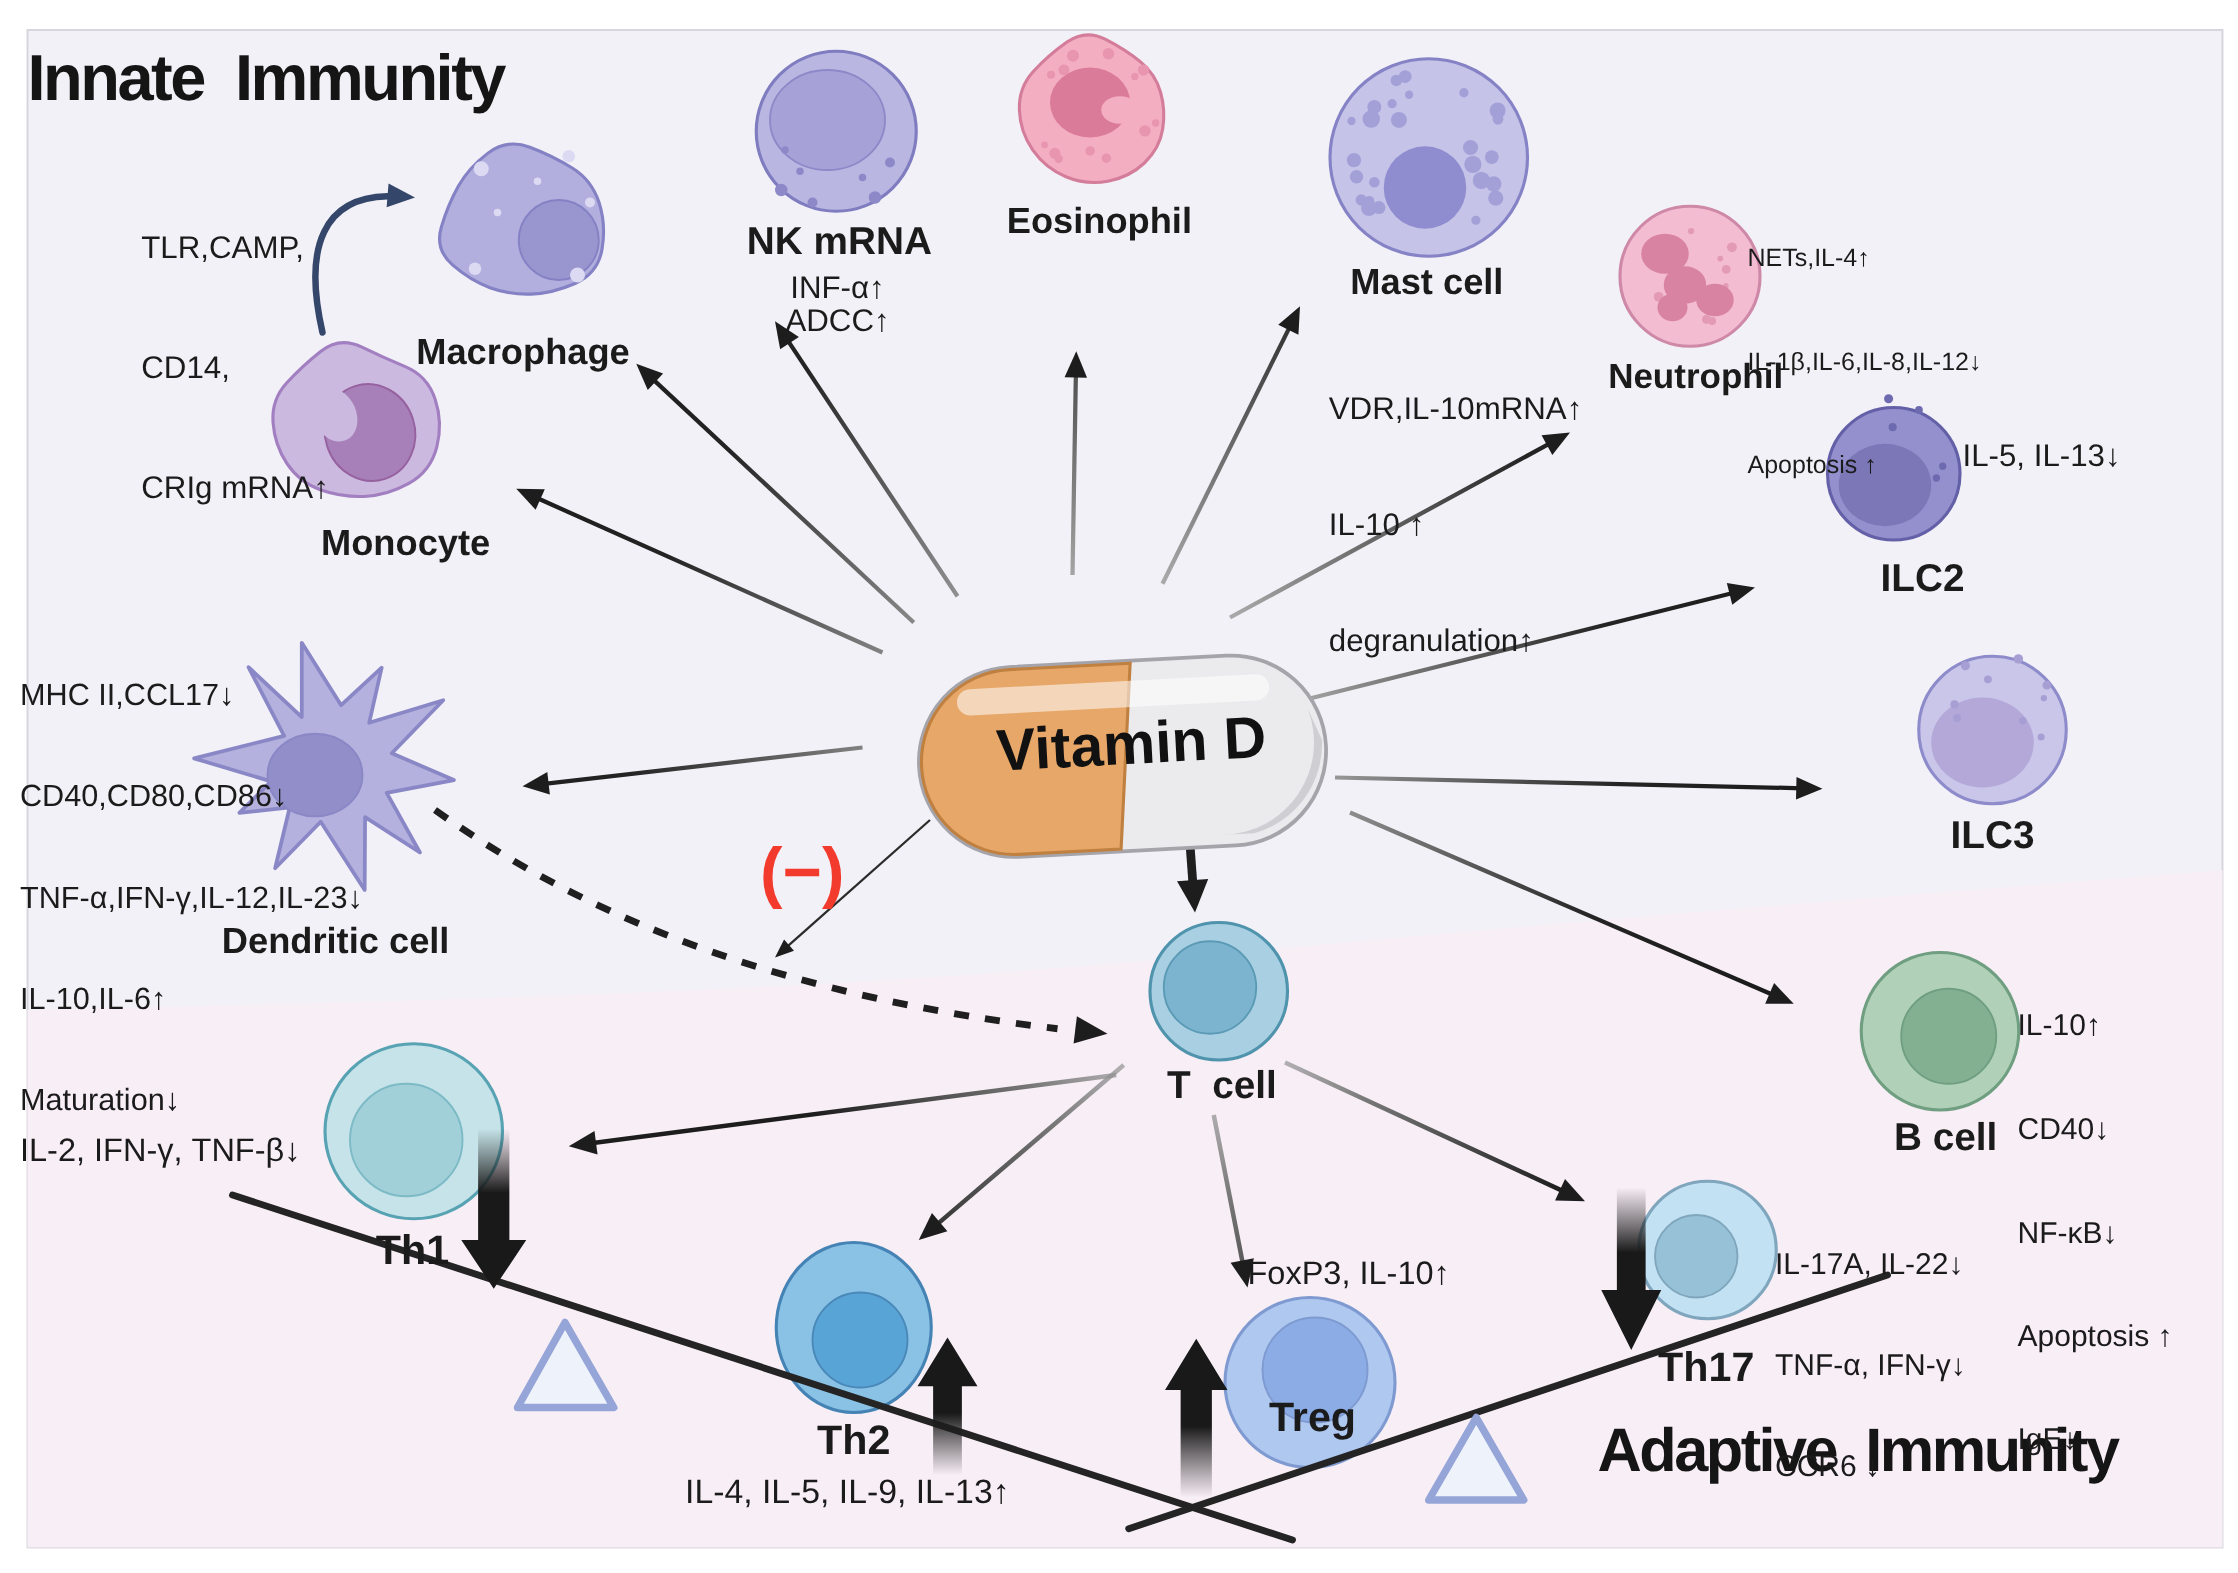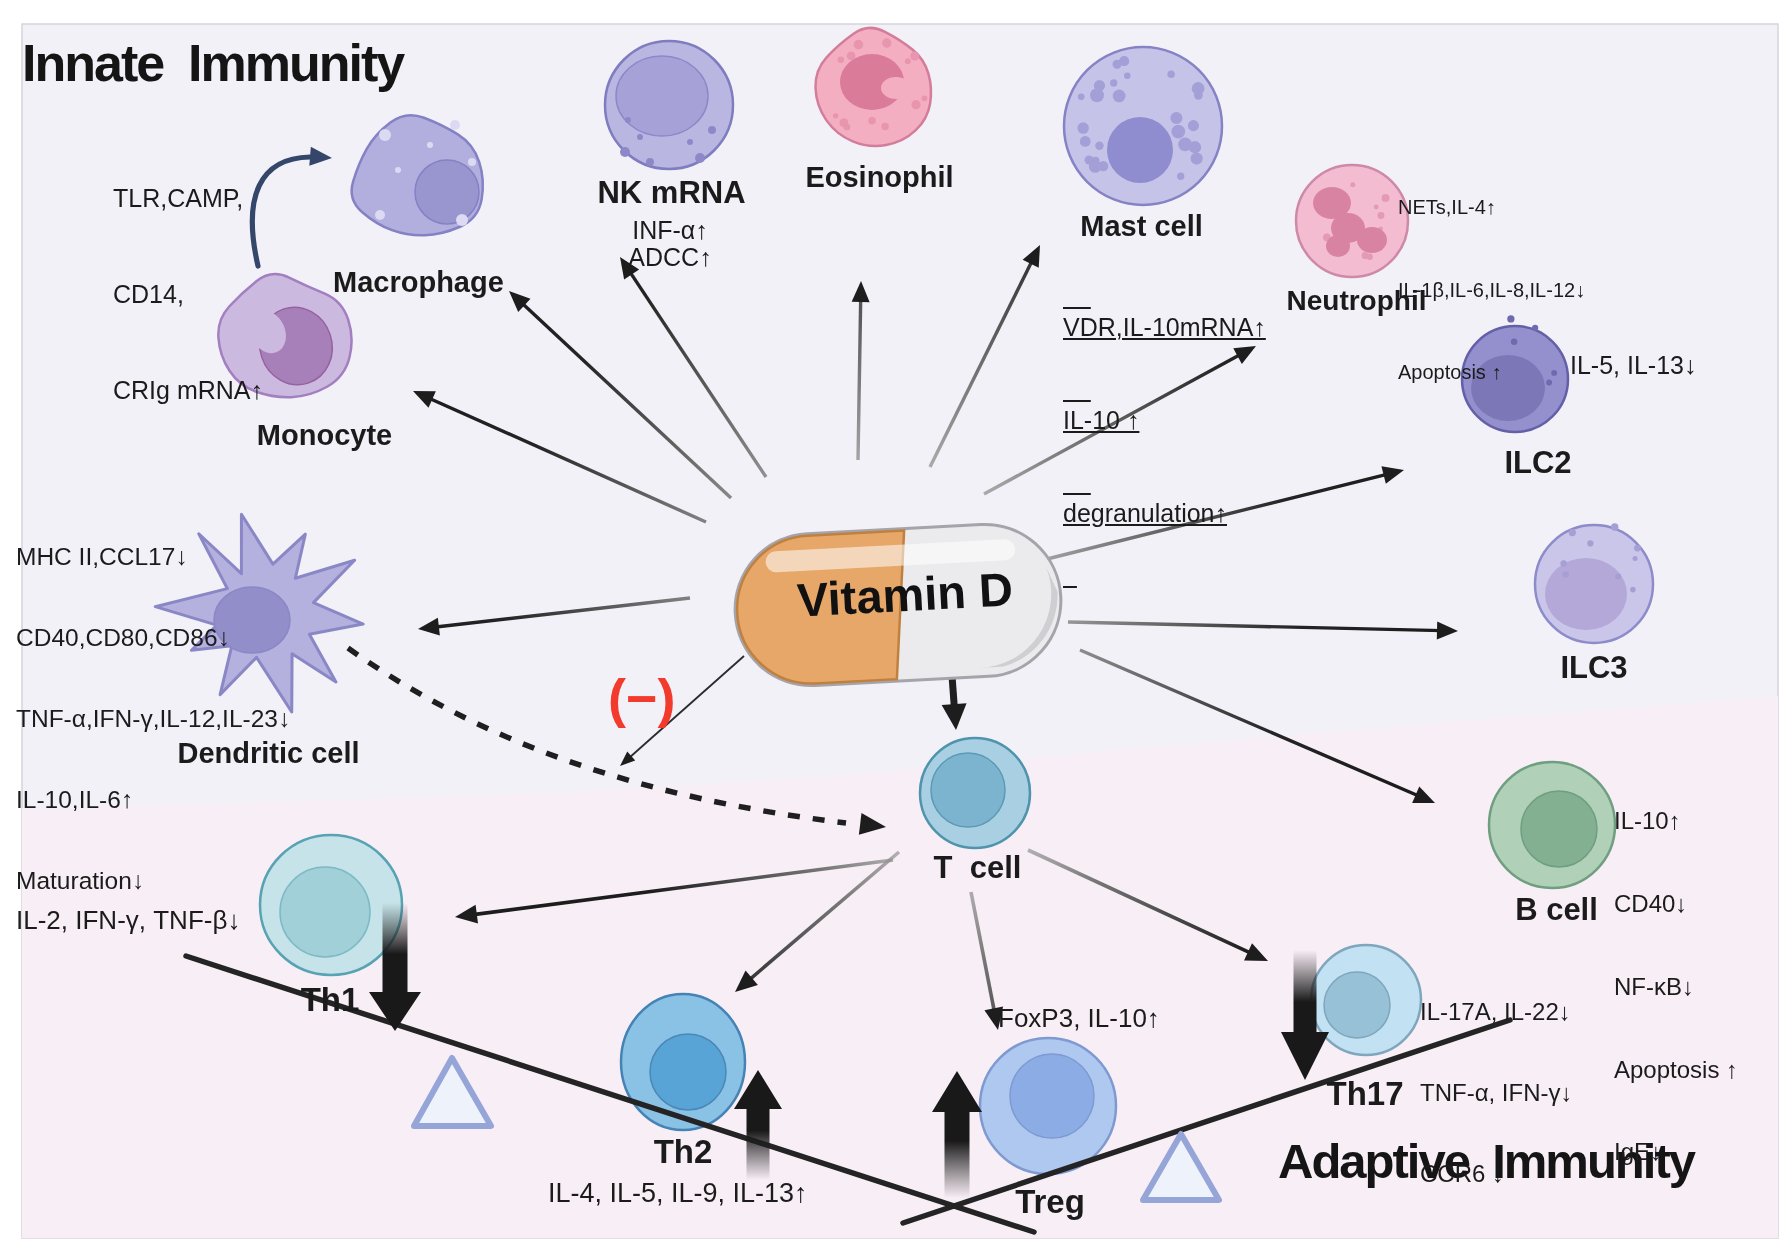--- a/index.html
+++ b/index.html
@@ -306,21 +306,21 @@
 
   <div class="lbl bold ctr" style="left:242px;top:419px;width:165px;font-size:29px;">Monocyte</div>
 
   <div class="lbl bold ctr" style="left:589px;top:176px;width:165px;font-size:31px;">NK mRNA</div>
   <div class="lbl ctr" style="left:600px;top:216px;width:140px;font-size:25px;">INF-α↑</div>
   <div class="lbl ctr" style="left:600px;top:243px;width:140px;font-size:25px;">ADCC↑</div>
 
   <div class="lbl bold ctr" style="left:797px;top:161px;width:165px;font-size:29px;">Eosinophil</div>
 
   <div class="lbl bold ctr" style="left:1059px;top:210px;width:165px;font-size:29px;">Mast cell</div>
-  <div class="lbl notes" style="left:1063px;top:250px;font-size:25px;line-height:31px;text-decoration:underline;">
+  <div class="lbl notes" style="left:1063px;top:250px;font-size:25px;line-height:31px;">
     <div>VDR,IL-10mRNA↑</div>
     <div>IL-10 ↑</div>
     <div>degranulation↑</div>
   </div>
 
   <div class="lbl bold ctr" style="left:1274px;top:285px;width:165px;font-size:28px;">Neutrophil</div>
   <div class="lbl notes" style="left:1398px;top:139px;font-size:20px;line-height:27.5px;">
     <div>NETs,IL-4↑</div>
     <div>IL-1β,IL-6,IL-8,IL-12↓</div>
     <div>Apoptosis ↑</div>
@@ -355,21 +355,21 @@
     <div>IgE↓</div>
   </div>
 
   <div class="lbl" style="left:16px;top:906px;font-size:26px;">IL-2, IFN-γ, TNF-β↓</div>
   <div class="lbl bold ctr" style="left:270px;top:982px;width:120px;font-size:33px;">Th1</div>
 
   <div class="lbl bold ctr" style="left:623px;top:1134px;width:120px;font-size:33px;">Th2</div>
   <div class="lbl" style="left:548px;top:1178px;font-size:27px;">IL-4, IL-5, IL-9, IL-13↑</div>
 
   <div class="lbl" style="left:998px;top:1004px;font-size:26px;">FoxP3, IL-10↑</div>
-  <div class="lbl bold ctr" style="left:990px;top:1184px;width:120px;font-size:33px;">Treg</div>
+  <div class="lbl bold ctr" style="left:990px;top:1116px;width:120px;font-size:33px;">Treg</div>
 
   <div class="lbl bold ctr" style="left:1305px;top:1076px;width:120px;font-size:33px;">Th17</div>
   <div class="lbl notes" style="left:1420px;top:944px;font-size:24px;line-height:27px;">
     <div>IL-17A, IL-22↓</div>
     <div>TNF-α, IFN-γ↓</div>
     <div>CCR6 ↓</div>
   </div>
 </div>
 
 </body></html>

